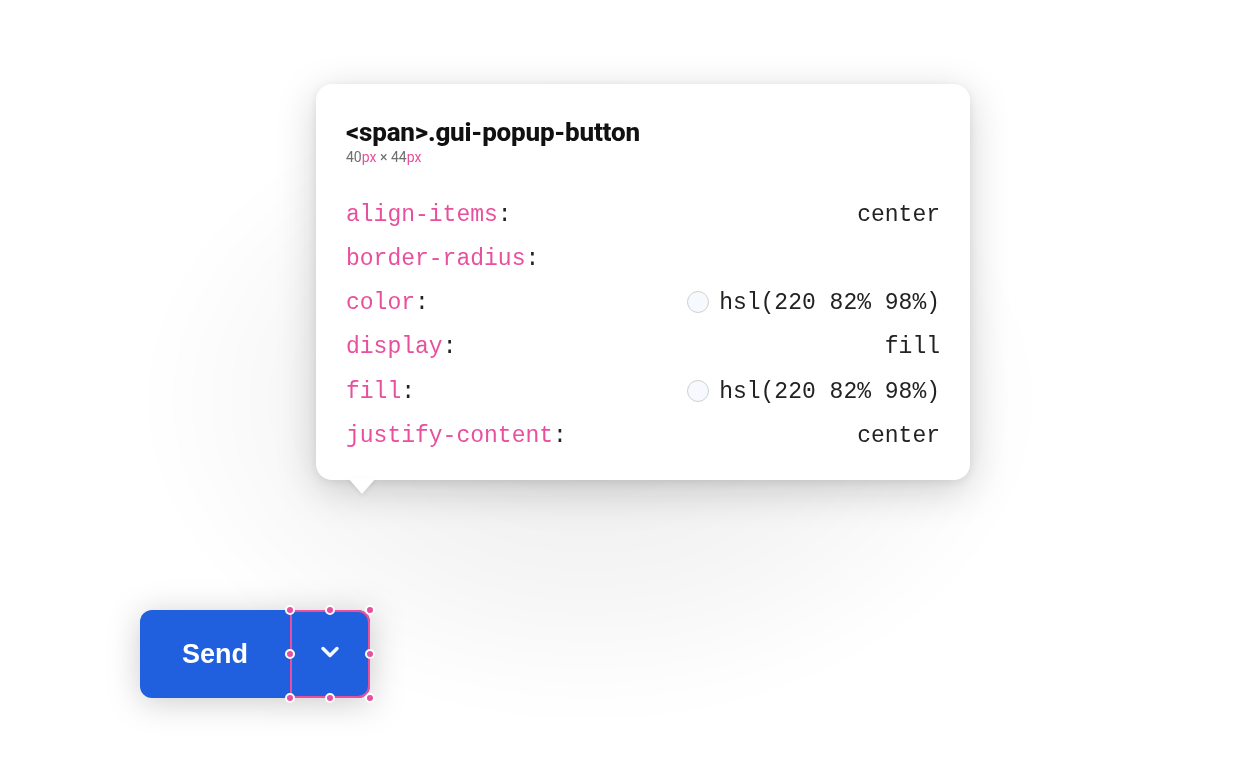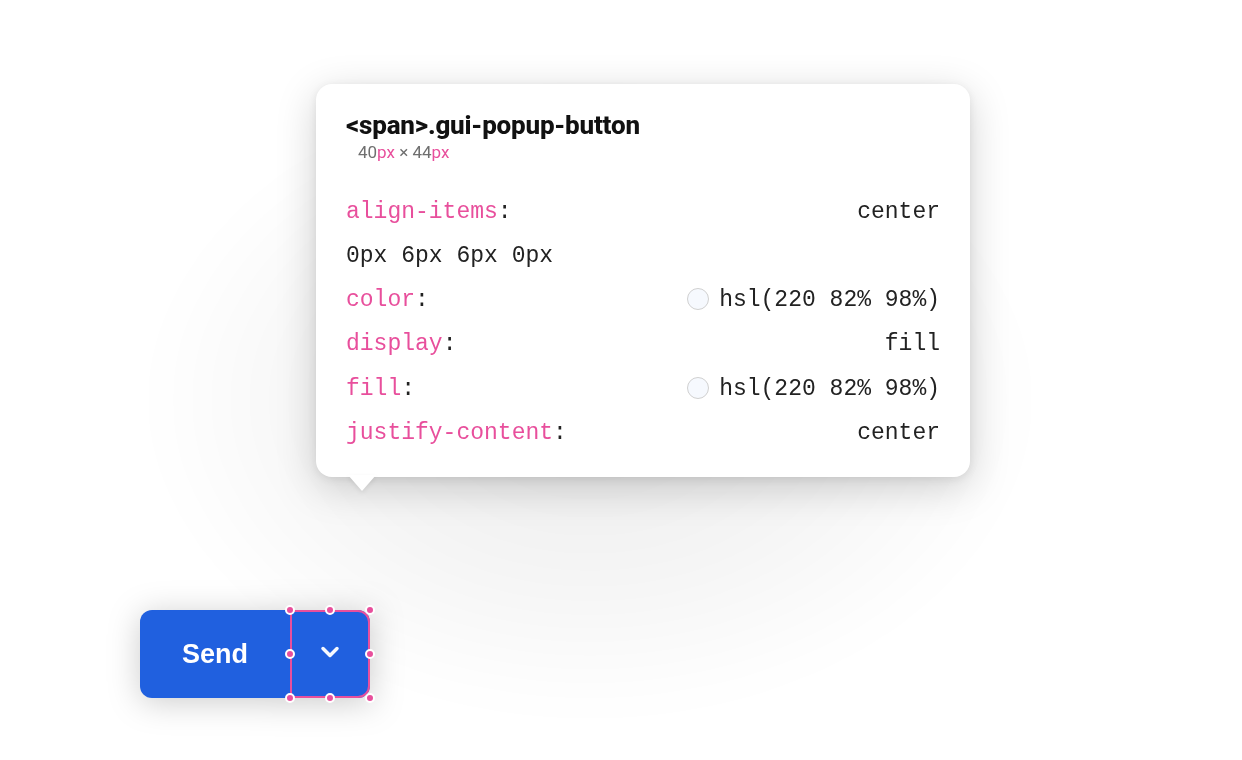--- a/index.html
+++ b/index.html
@@ -31,21 +31,21 @@
     
     
     .tooltip {
       position: absolute;
       left: 316px;
       top: 84px;
       width: 654px;
       background: #ffffff;
       border-radius: 16px;
       box-shadow: 0 10px 40px rgba(0,0,0,0.18), 0 2px 8px rgba(0,0,0,0.08);
-      padding: 26px 30px 22px 30px;
+      padding: 33px 30px 22px 30px;
     }
     
     .tooltip::after {
       content: "";
       position: absolute;
       left: 32px;
       bottom: -14px;
       width: 0;
       height: 0;
       border-left: 14px solid transparent;
@@ -59,25 +59,24 @@
     }
     
     .selector-line {
       font-weight: 800;
       font-size: 26px;
       color: #111111;
       letter-spacing: -0.2px;
     }
     
     .dim-line {
-      font-size: 17px;
+      font-size: 14px;
       color: #6f6f6f;
       margin-top: 2px;
       margin-bottom: 28px;
-      margin-left: 12px;
     }
     
     .dim-line .px {
       color: #e84f9c;
     }
     
     .prop-rows {
       font-family: "SFMono-Regular", Consolas, "Liberation Mono", Menlo, monospace;
       font-size: 23px;
       line-height: 1.05;
@@ -198,23 +197,21 @@
     </div>
   </div>
   <div class="prop-rows" id="prop-rows">
       <div class="prop-row">
         <span><span class="prop-name">align-items</span><span class="prop-colon">:</span></span>
         <span class="prop-value">
           <span>center</span>
         </span>
       </div>
       <div class="prop-row">
-        <span class="prop-value">
-          <span>0px 6px 6px 0px</span>
-        </span>
+        <span><span class="prop-name">border-radius</span><span class="prop-colon">:</span></span>
       </div>
       <div class="prop-row">
         <span><span class="prop-name">color</span><span class="prop-colon">:</span></span>
         <span class="prop-value">
           <span class="swatch" style="background: rgb(246, 249, 254);"></span>
           <span>hsl(220 82% 98%)</span>
         </span>
       </div>
       <div class="prop-row">
         <span><span class="prop-name">display</span><span class="prop-colon">:</span></span>

